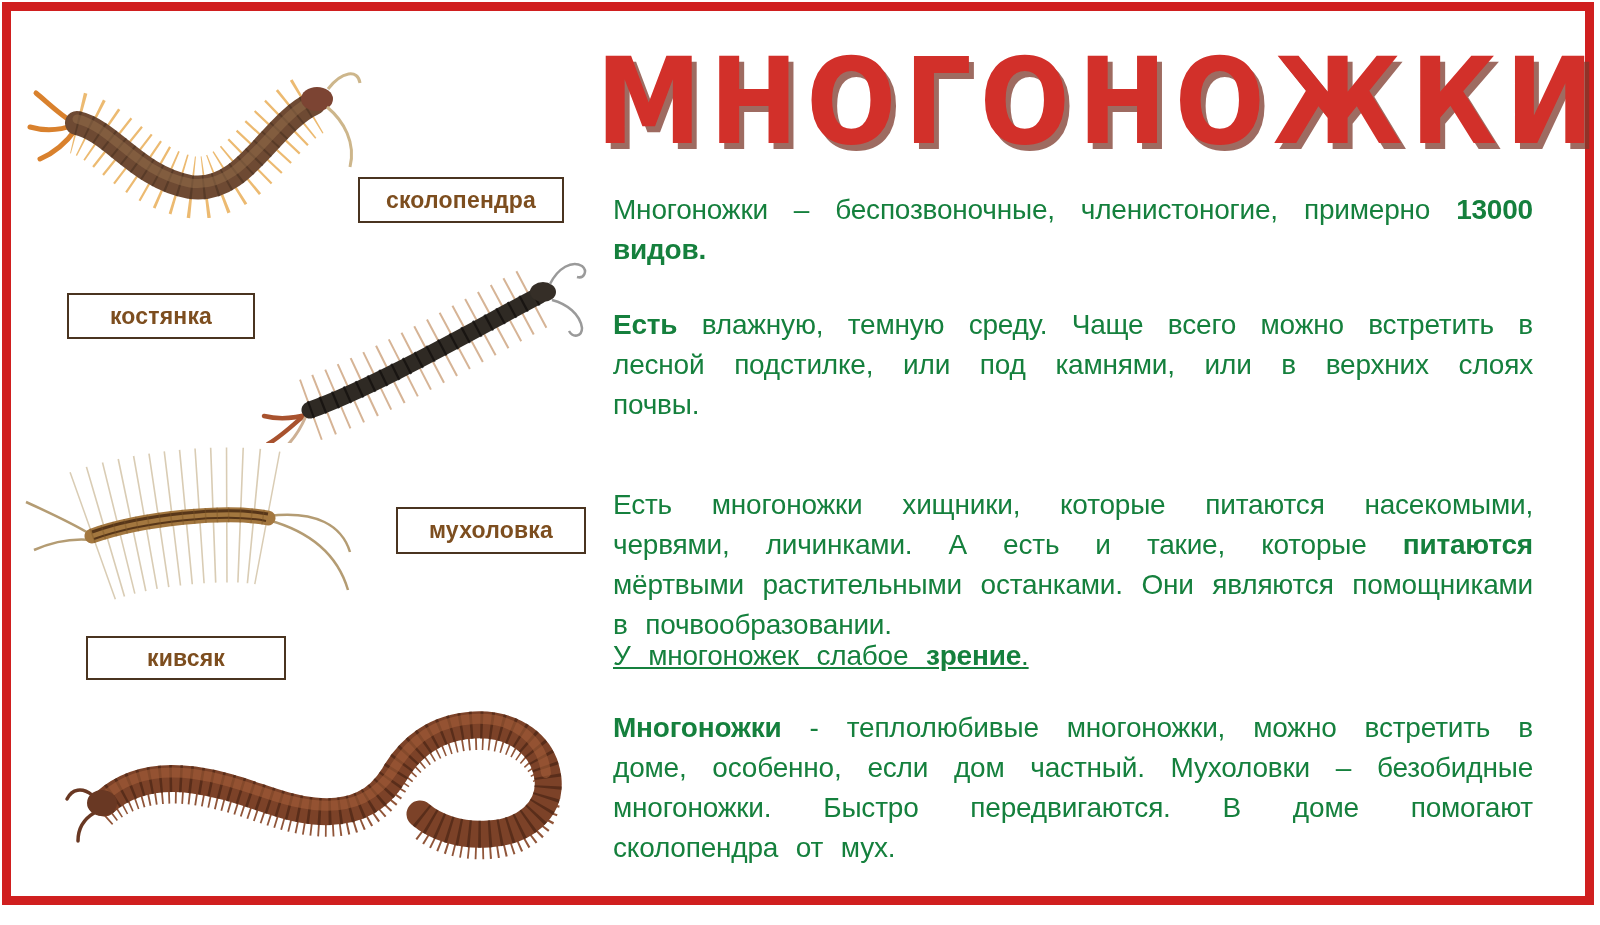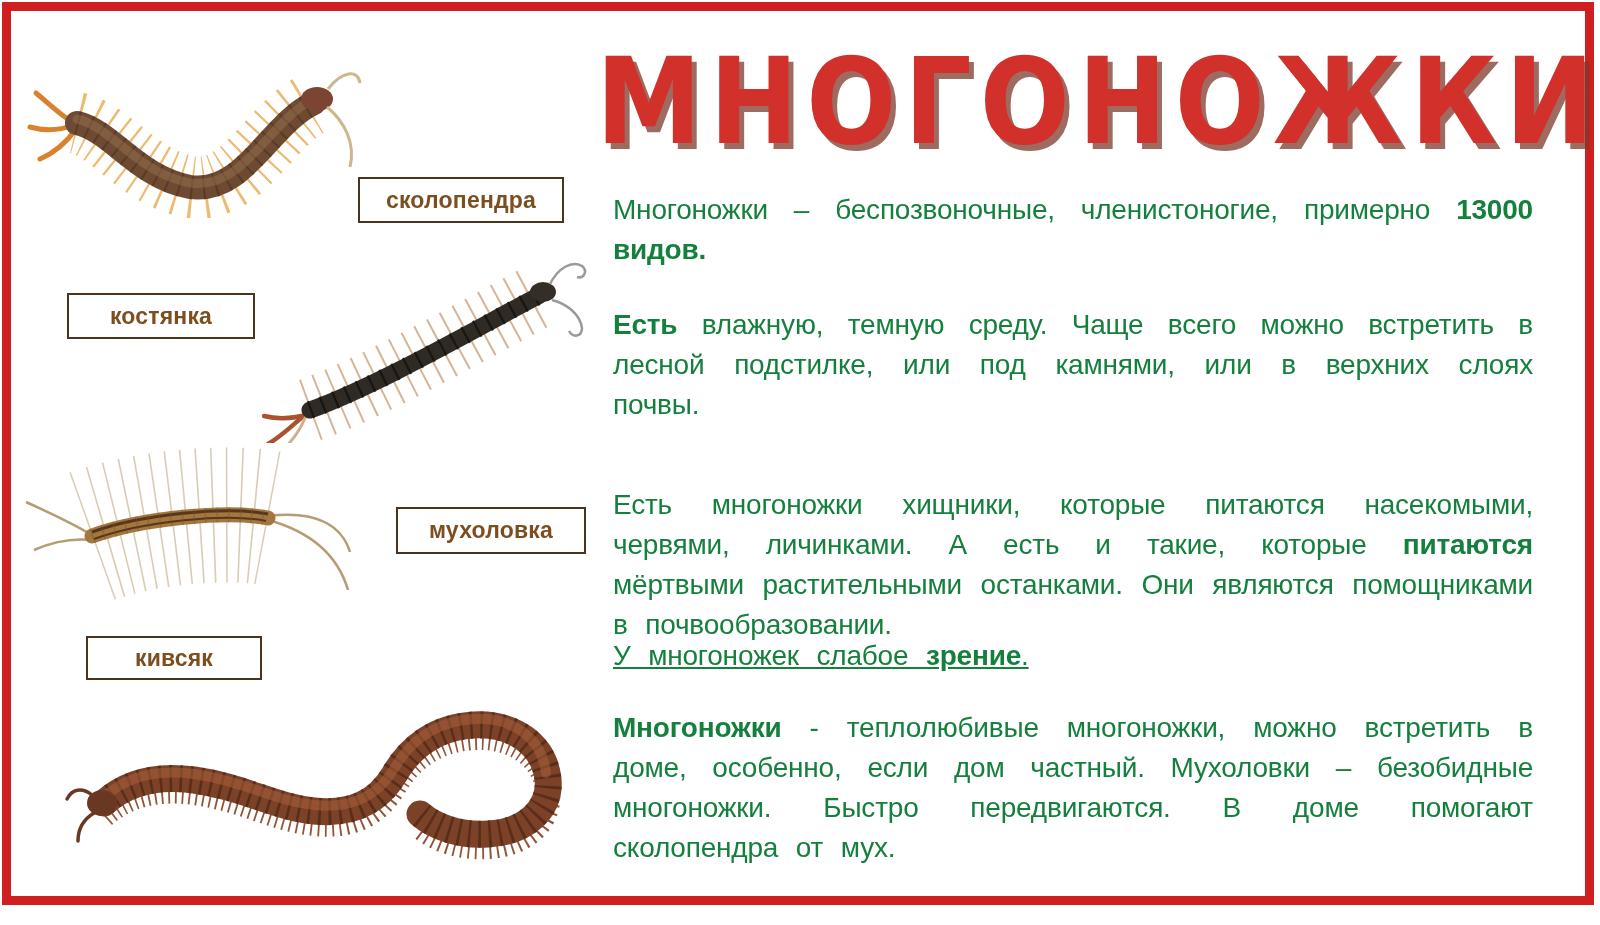--- a/index.html
+++ b/index.html
@@ -22,21 +22,21 @@
   .p1 { top:190px; } .p2 { top:305px; } .p3 { top:453px;margin-top:32px; }
   .p4 { top:636px;text-decoration:underline; } .p5 { top:708px; }
 
   
   .label-box { position:absolute; display:flex; align-items:center; justify-content:center;
                background:#ffffff; border:2px solid #4a3420; color:#7d4e1f;
                font-weight:bold; font-size:23px; letter-spacing:0.2px; }
   .lb-skolopendra { left:358px; top:177px; width:206px; height:46px; }
   .lb-kostyanka   { left:67px;  top:293px; width:188px; height:46px; }
   .lb-muholovka   { left:356px; top:507px; width:190px; height:47px;margin-left:40px; }
-  .lb-kivsyak     { left:86px;  top:636px; width:176px; height:44px; }
+  .lb-kivsyak     { left:86px;  top:636px; width:200px; height:44px; }
 
   
   .specimen { position:absolute; }
   .img-skolopendra { left:22px;  top:35px;  width:345px; height:205px; }
   .img-kostyanka   { left:252px; top:248px; width:338px; height:195px; }
   .img-muholovka   { left:12px;  top:438px; width:340px; height:175px; }
   .img-kivsyak     { left:62px;  top:683px; width:515px; height:215px; }
   svg { display:block; width:100%; height:100%; }
 </style>
 </head>

